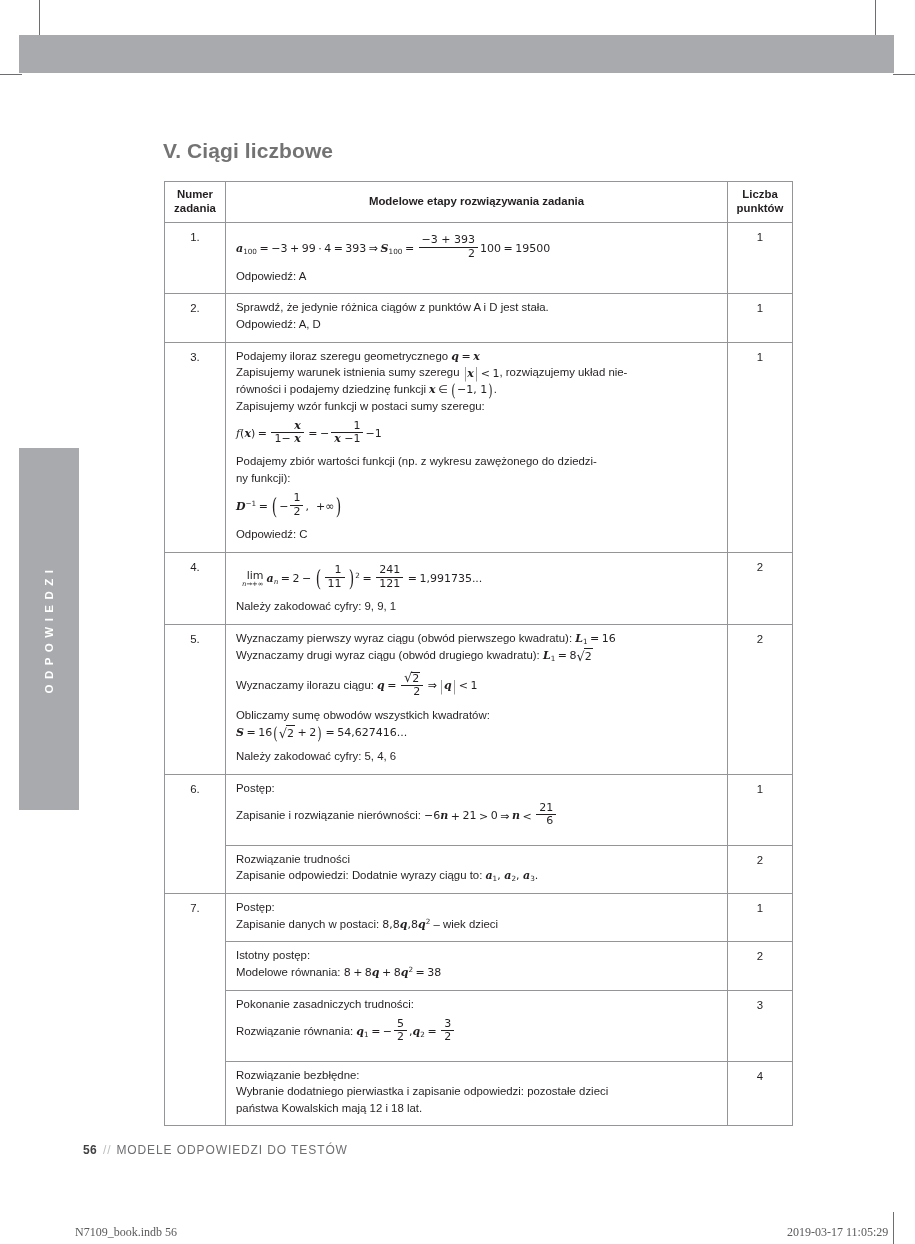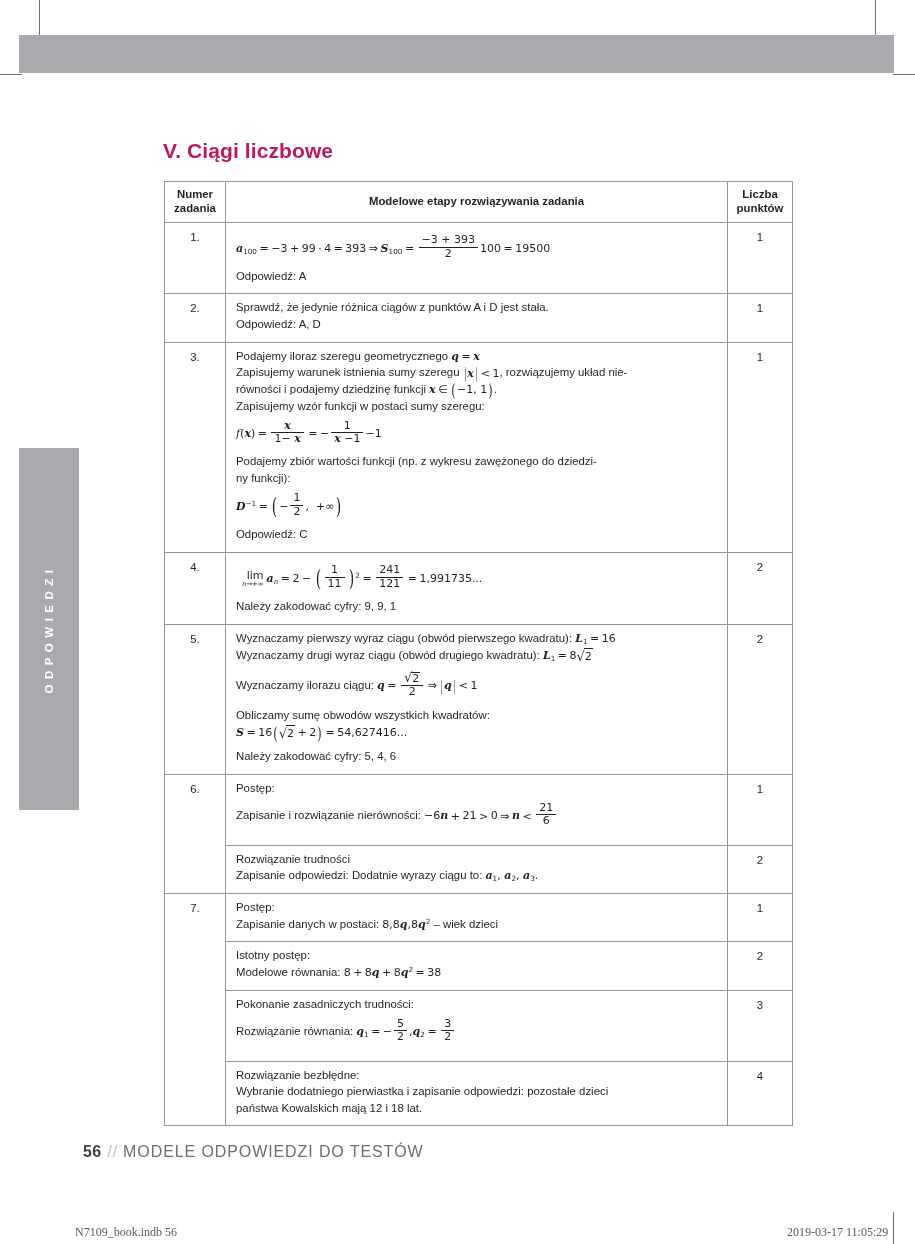--- a/index.html
+++ b/index.html
@@ -59,21 +59,21 @@
     letter-spacing: 5.5px;
   }
 
   
   .page-title {
     position: absolute;
     left: 163px;
     top: 139px;
     font-size: 21px;
     font-weight: bold;
-    color: #be185d;
+    color: #737373;
     letter-spacing: 0.1px;
   }
 
   
   .answers-table {
     position: absolute;
     left: 164px;
     top: 181px;
     width: 628px;
     border-collapse: collapse;
@@ -142,21 +142,21 @@
   }
   sup.mp {
     font-size: 0.66em;
     vertical-align: 0.55em;
     font-style: normal;
     font-family: "DejaVu Sans", sans-serif;
   }
   .frac {
     display: inline-block;
     vertical-align: middle;
-    text-align: center;
+    text-align: right;
     line-height: 1.15;
     margin: 0 2px;
     position: relative;
     top: -0.15em;
   }
   .frac .nu { display: block; padding: 0 3px; }
   .frac .de {
     display: block;
     border-top: 1.1px solid #231f20;
     padding: 0 3px;
@@ -210,21 +210,21 @@
   }
   .limop .lop { display: block; }
   .limop .lsub { display: block; font-size: 0.62em; margin-top: 0px; }
   .op { padding: 0 2.5px; }
 
   
   .footer-line {
     position: absolute;
     left: 83px;
     top: 1143px;
-    font-size: 16px;
+    font-size: 12px;
     letter-spacing: 0.9px;
     color: #6d6e71;
   }
   .footer-line .pgnum {
     font-weight: bold;
     color: #414042;
     letter-spacing: 0.3px;
   }
   .footer-line .slashes {
     color: #bcbec0;

